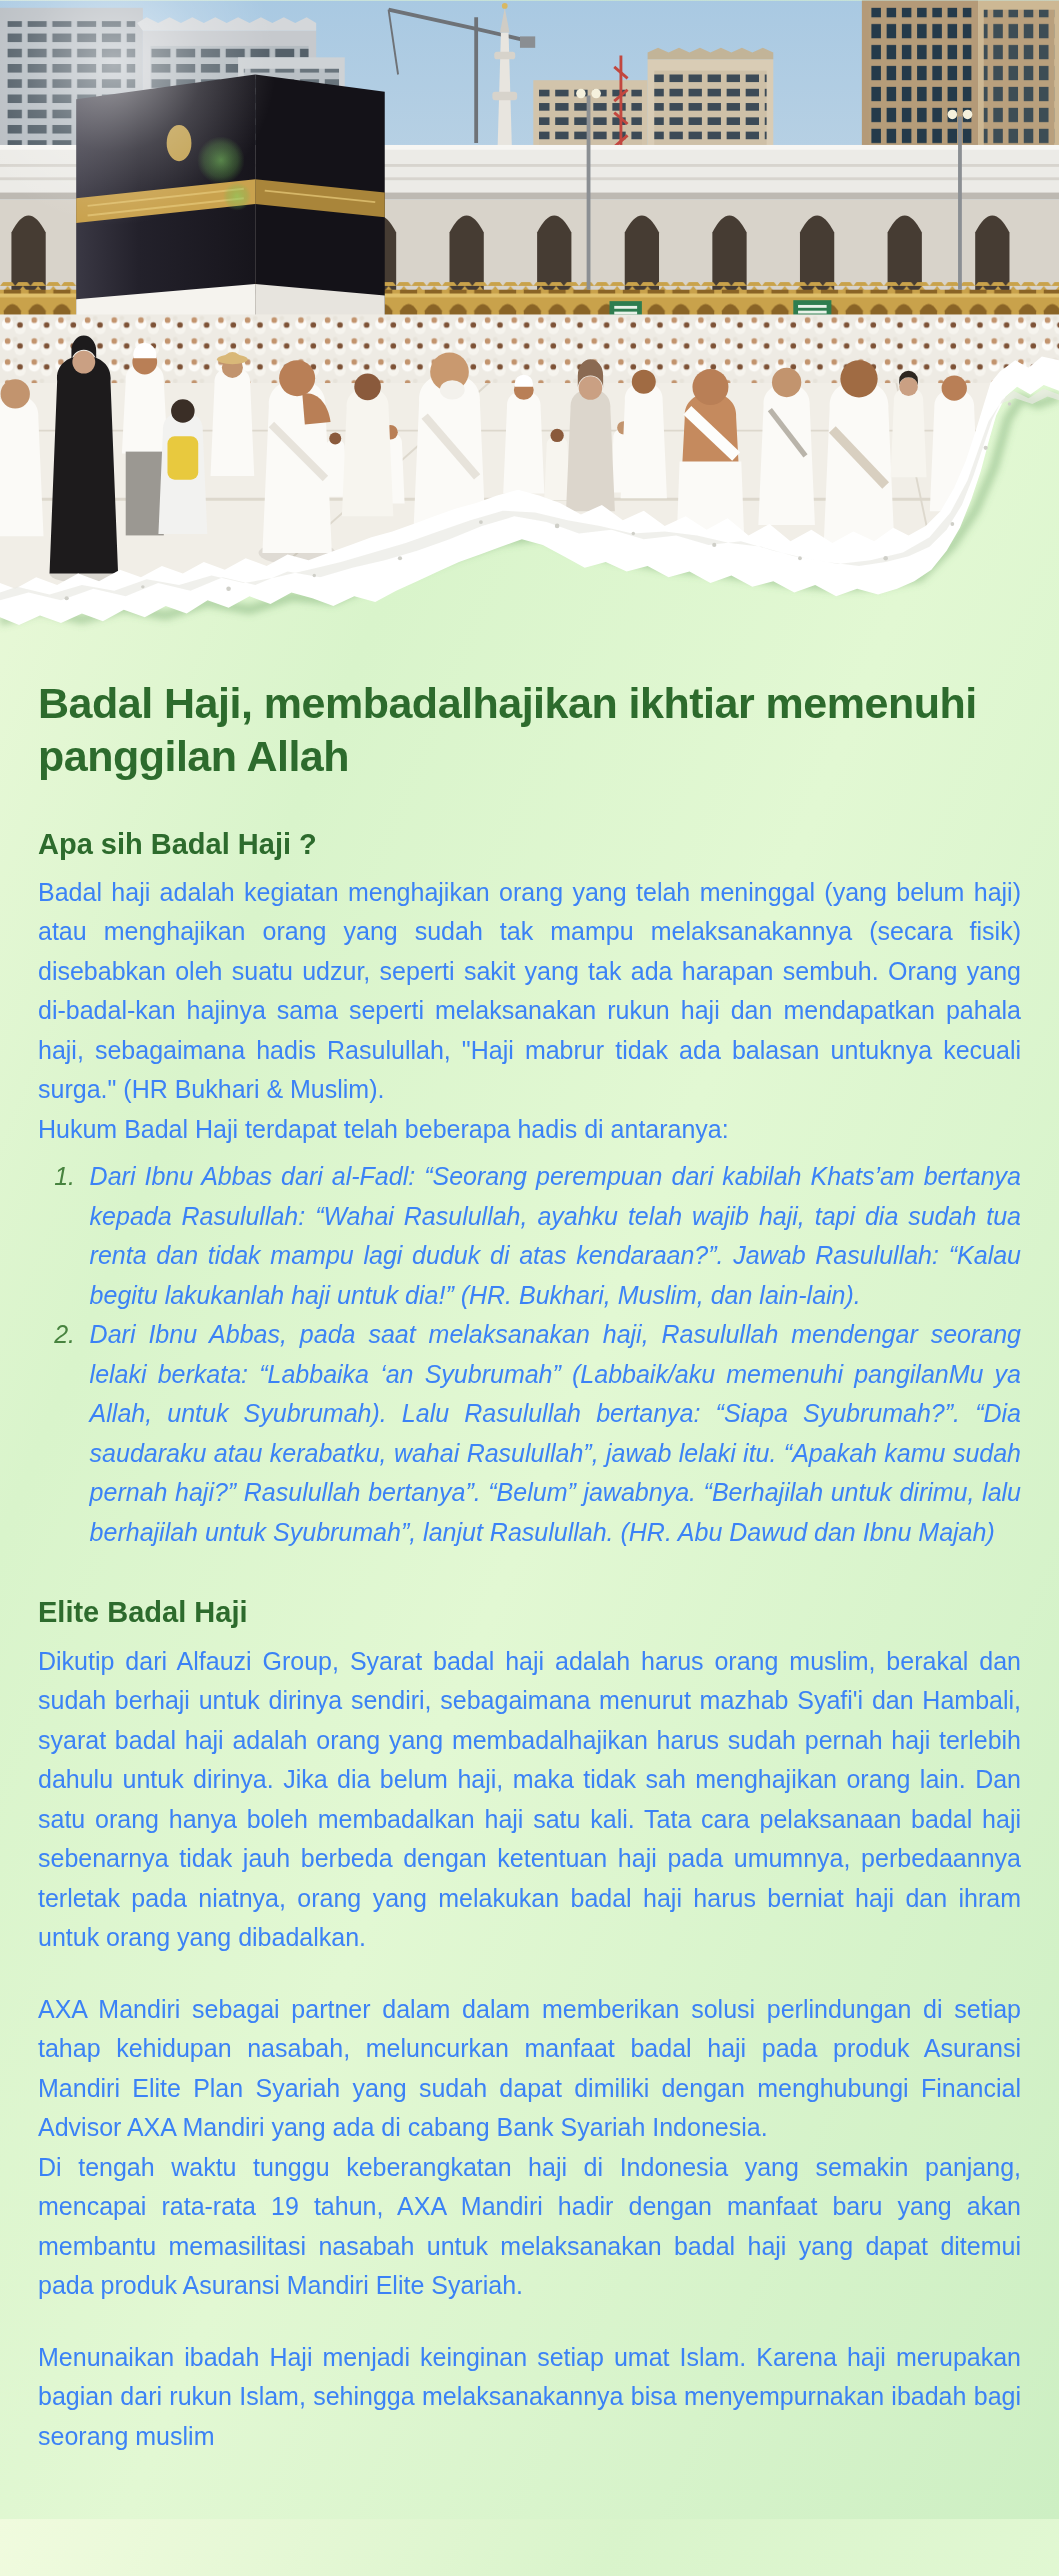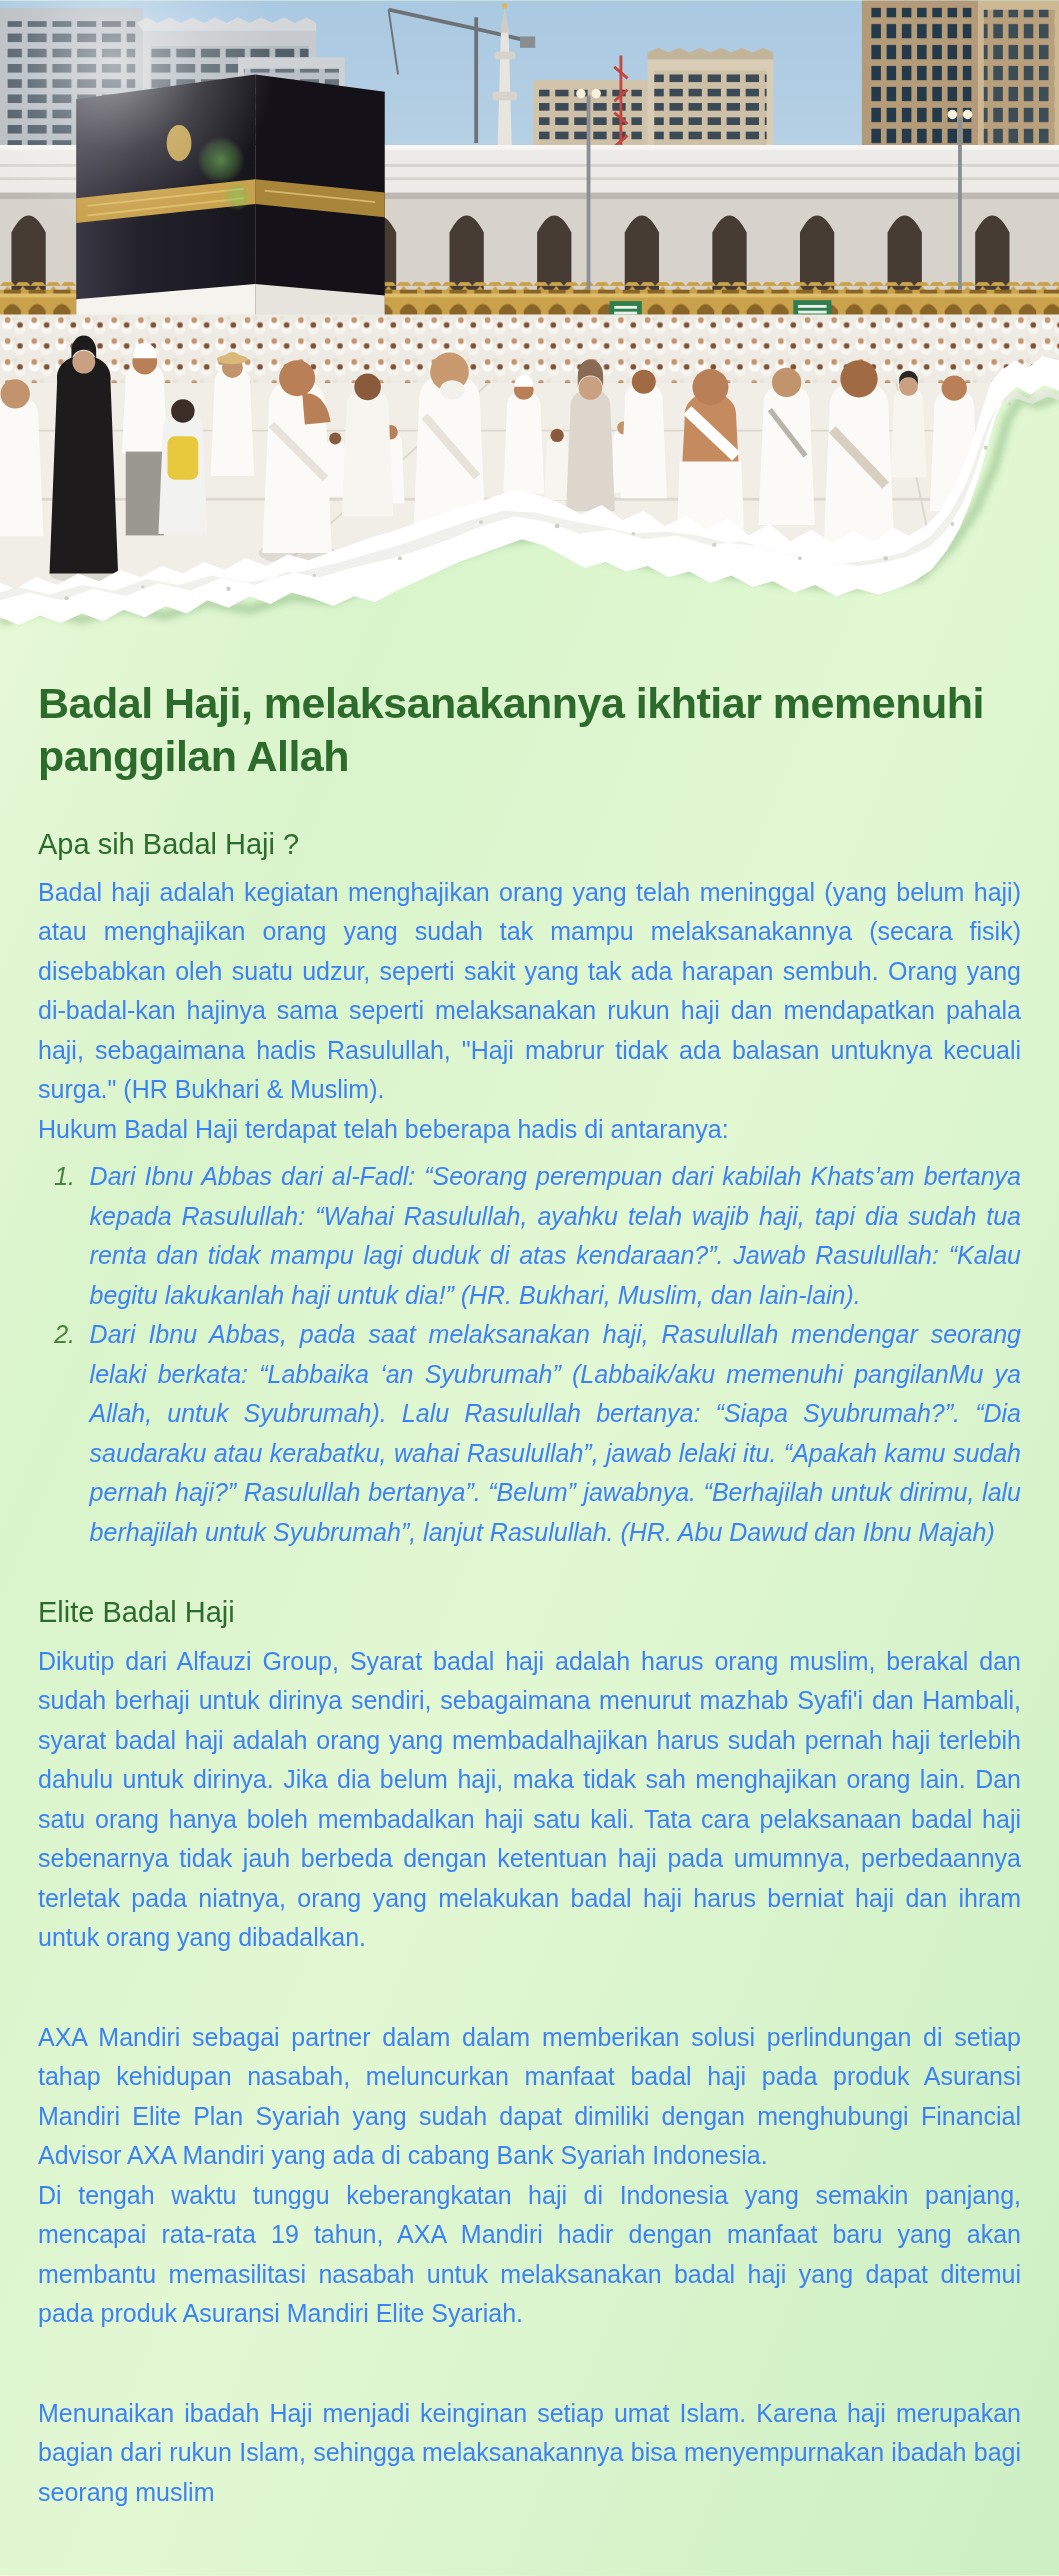--- a/index.html
+++ b/index.html
@@ -9,26 +9,26 @@
     background:linear-gradient(112deg,#f0fbde 0%,#d9f4cb 30%,#e2f8d3 55%,#cdefc3 100%);
     overflow-x:hidden;
   }
   .hero{position:relative;width:1059px;height:648px;}
   .hero svg{display:block;}
   .content{padding:29px 38px 63px;}
   h1{
     color:#2d6b2d;font-size:43px;line-height:1.24;font-weight:700;
     letter-spacing:-0.5px;margin:0 0 5.7px;
   }
-  h2{color:#2d6b2d;font-size:29px;line-height:1.3;font-weight:400;margin:42px 0 9.5px;}
+  h2{color:#2d6b2d;font-size:29px;line-height:1.3;font-weight:700;margin:42px 0 9.5px;}
   p,li{
     color:#3b82f6;font-size:25px;line-height:1.58;margin:0;
     text-align:justify;text-justify:inter-word;
   }
-  p.gap{margin-top:60px;}
+  p.gap{margin-top:32px;}
   ol{margin:8px 0 0;padding-left:44px;font-style:italic;}
   li{padding-left:7.6px;}
   li::marker{color:#47833f;}
   section{margin:0;}
 </style>
 </head>
 <body>
 
 <div class="page">
 
@@ -378,21 +378,21 @@
             <circle cx="930" cy="586" r="2.4"></circle>
             <circle cx="1000" cy="550" r="2"></circle>
           <circle cx="1035" cy="470" r="2.2"></circle>
             <circle cx="1060" cy="424" r="1.8"></circle>
         </g>
       </g>
     </svg>
   </header>
 
   <main class="content">
-    <h1>Badal Haji, melaksanakannya ikhtiar memenuhi panggilan Allah</h1>
+    <h1>Badal Haji, membadalhajikan ikhtiar memenuhi panggilan Allah</h1>
 
     <section>
       <h2>Apa sih Badal Haji ?</h2>
       <p>Badal haji adalah kegiatan menghajikan orang yang telah meninggal (yang belum haji) atau menghajikan orang yang sudah tak mampu melaksanakannya (secara fisik) disebabkan oleh suatu udzur, seperti sakit yang tak ada harapan sembuh. Orang yang di-badal-kan hajinya sama seperti melaksanakan rukun haji dan mendapatkan pahala haji, sebagaimana hadis Rasulullah, "Haji mabrur tidak ada balasan untuknya kecuali surga." (HR Bukhari &amp; Muslim).</p>
     </section>
 
     <section>
       <p>Hukum Badal Haji terdapat telah beberapa hadis di antaranya:</p>
       <ol>
         <li>Dari Ibnu Abbas dari al-Fadl: “Seorang perempuan dari kabilah Khats’am bertanya kepada Rasulullah: “Wahai Rasulullah, ayahku telah wajib haji, tapi dia sudah tua renta dan tidak mampu lagi duduk di atas kendaraan?”. Jawab Rasulullah: “Kalau begitu lakukanlah haji untuk dia!” (HR. Bukhari, Muslim, dan lain-lain).</li>

